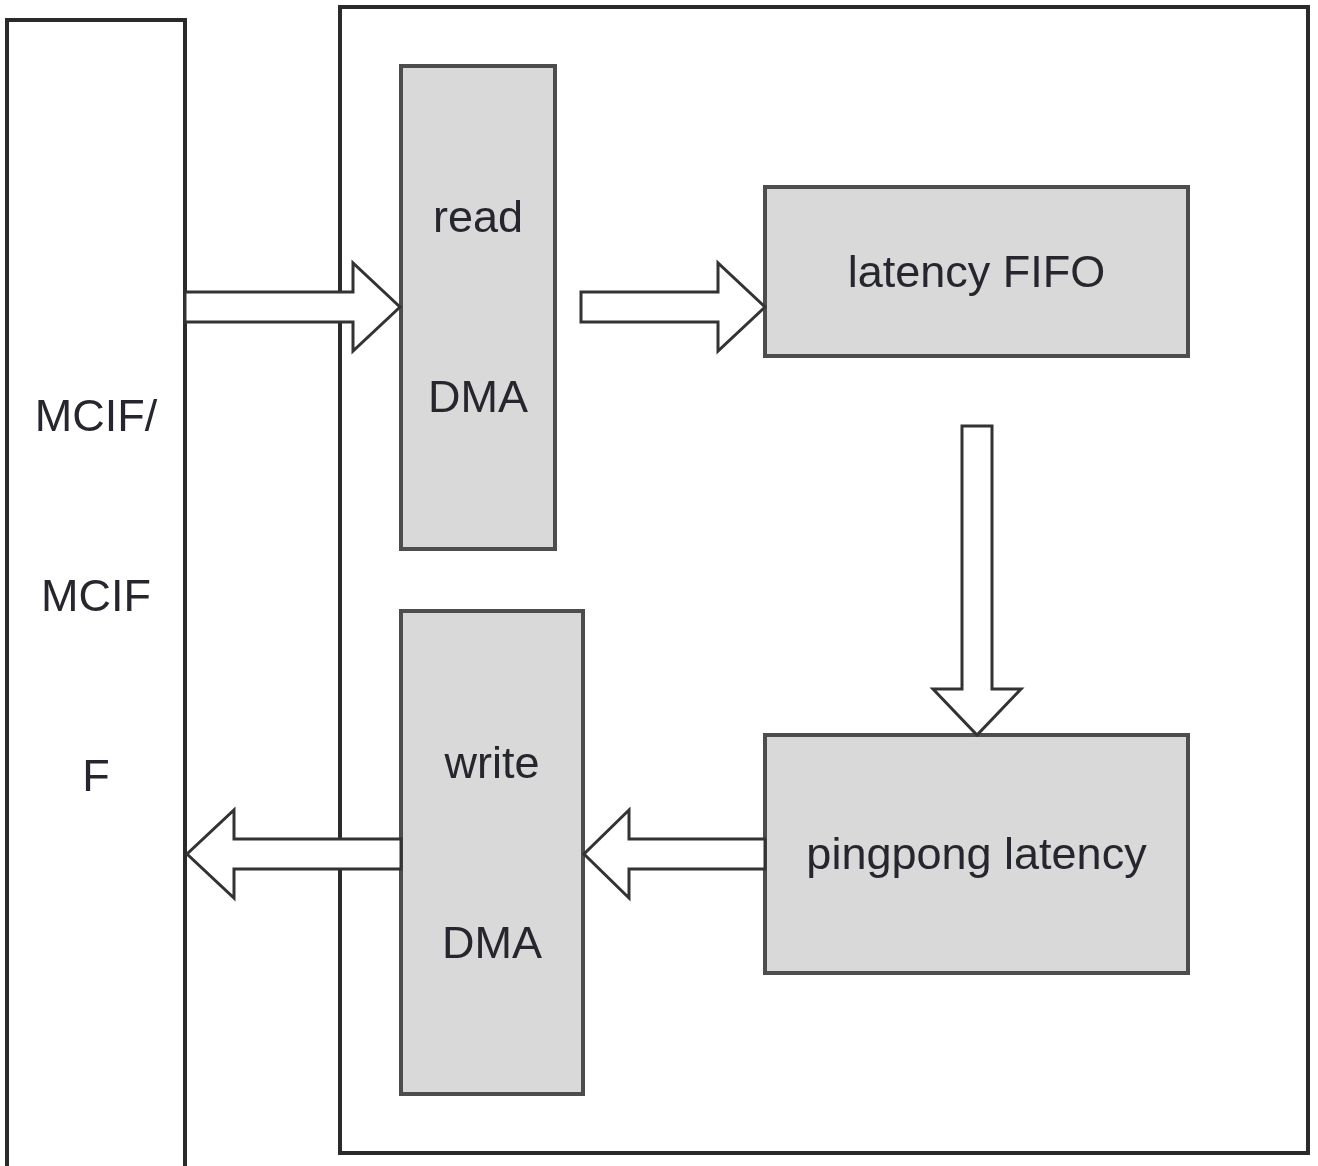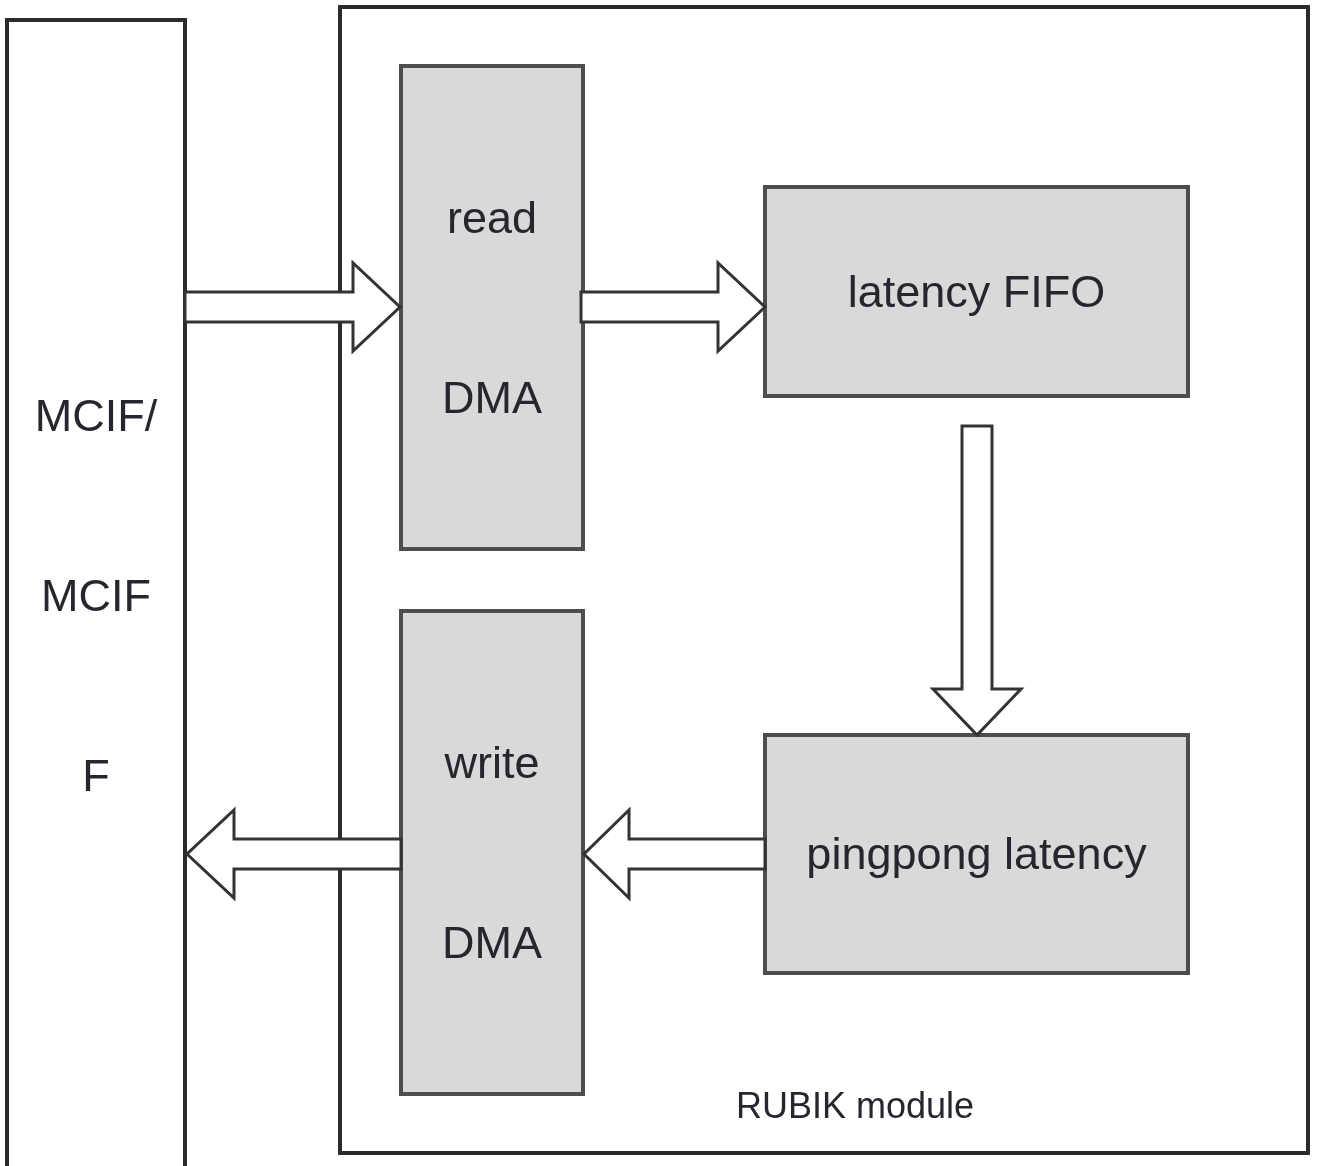--- a/index.html
+++ b/index.html
@@ -33,22 +33,22 @@
     background: #d9d9d9;
   }
   .node-label {
     font-size: 45px;
     line-height: 60px;
     letter-spacing: 0px;
     white-space: pre;
   }
   .mcif-box   { left: 5px;   top: 18px;   width: 182px; height: 1155px; }
   .rubik-box  { left: 338px; top: 5px;   width: 972px; height: 1150px; }
-  .read-dma   { left: 399px; top: 64px;  width: 186px; height: 487px; }
-  .fifo-box   { left: 763px; top: 185px; width: 427px; height: 213px; }
+  .read-dma   { left: 399px; top: 64px;  width: 158px; height: 487px; align-items: flex-end; }
+  .fifo-box   { left: 763px; top: 185px; width: 427px; height: 173px; }
   .write-dma  { left: 399px; top: 609px; width: 186px; height: 487px; }
   .pingpong   { left: 763px; top: 733px; width: 427px; height: 242px; }
   .rubik-caption {
     position: absolute;
     left: 655px;
     top: 1086px;
     width: 400px;
     text-align: center;
     font-size: 36px;
     line-height: 40px;
@@ -98,21 +98,20 @@
     <div class="node-label">
       <div>write</div>
       <div>DMA</div>
     </div>
   </div>
 
   <div class="box gray-box pingpong">
     <div class="node-label">pingpong latency</div>
   </div>
 
-  <div class="rubik-caption">RUBIK module</div>
 
   <svg class="arrow-layer" viewBox="0 0 1318 1166" xmlns="http://www.w3.org/2000/svg">
     <polygon points="185,292 353,292 353,263 400,307 353,351 353,322 185,322"></polygon>
     <polygon points="581,292 718,292 718,263 765,307 718,351 718,322 581,322"></polygon>
     <polygon points="962,426 962,689 933,689 977,735 1021,689 992,689 992,426"></polygon>
     <polygon points="765,839 629,839 629,810 584,854 629,898 629,869 765,869"></polygon>
     <polygon points="401,839 234,839 234,810 187,854 234,898 234,869 401,869"></polygon>
   </svg>
 
 </div>

